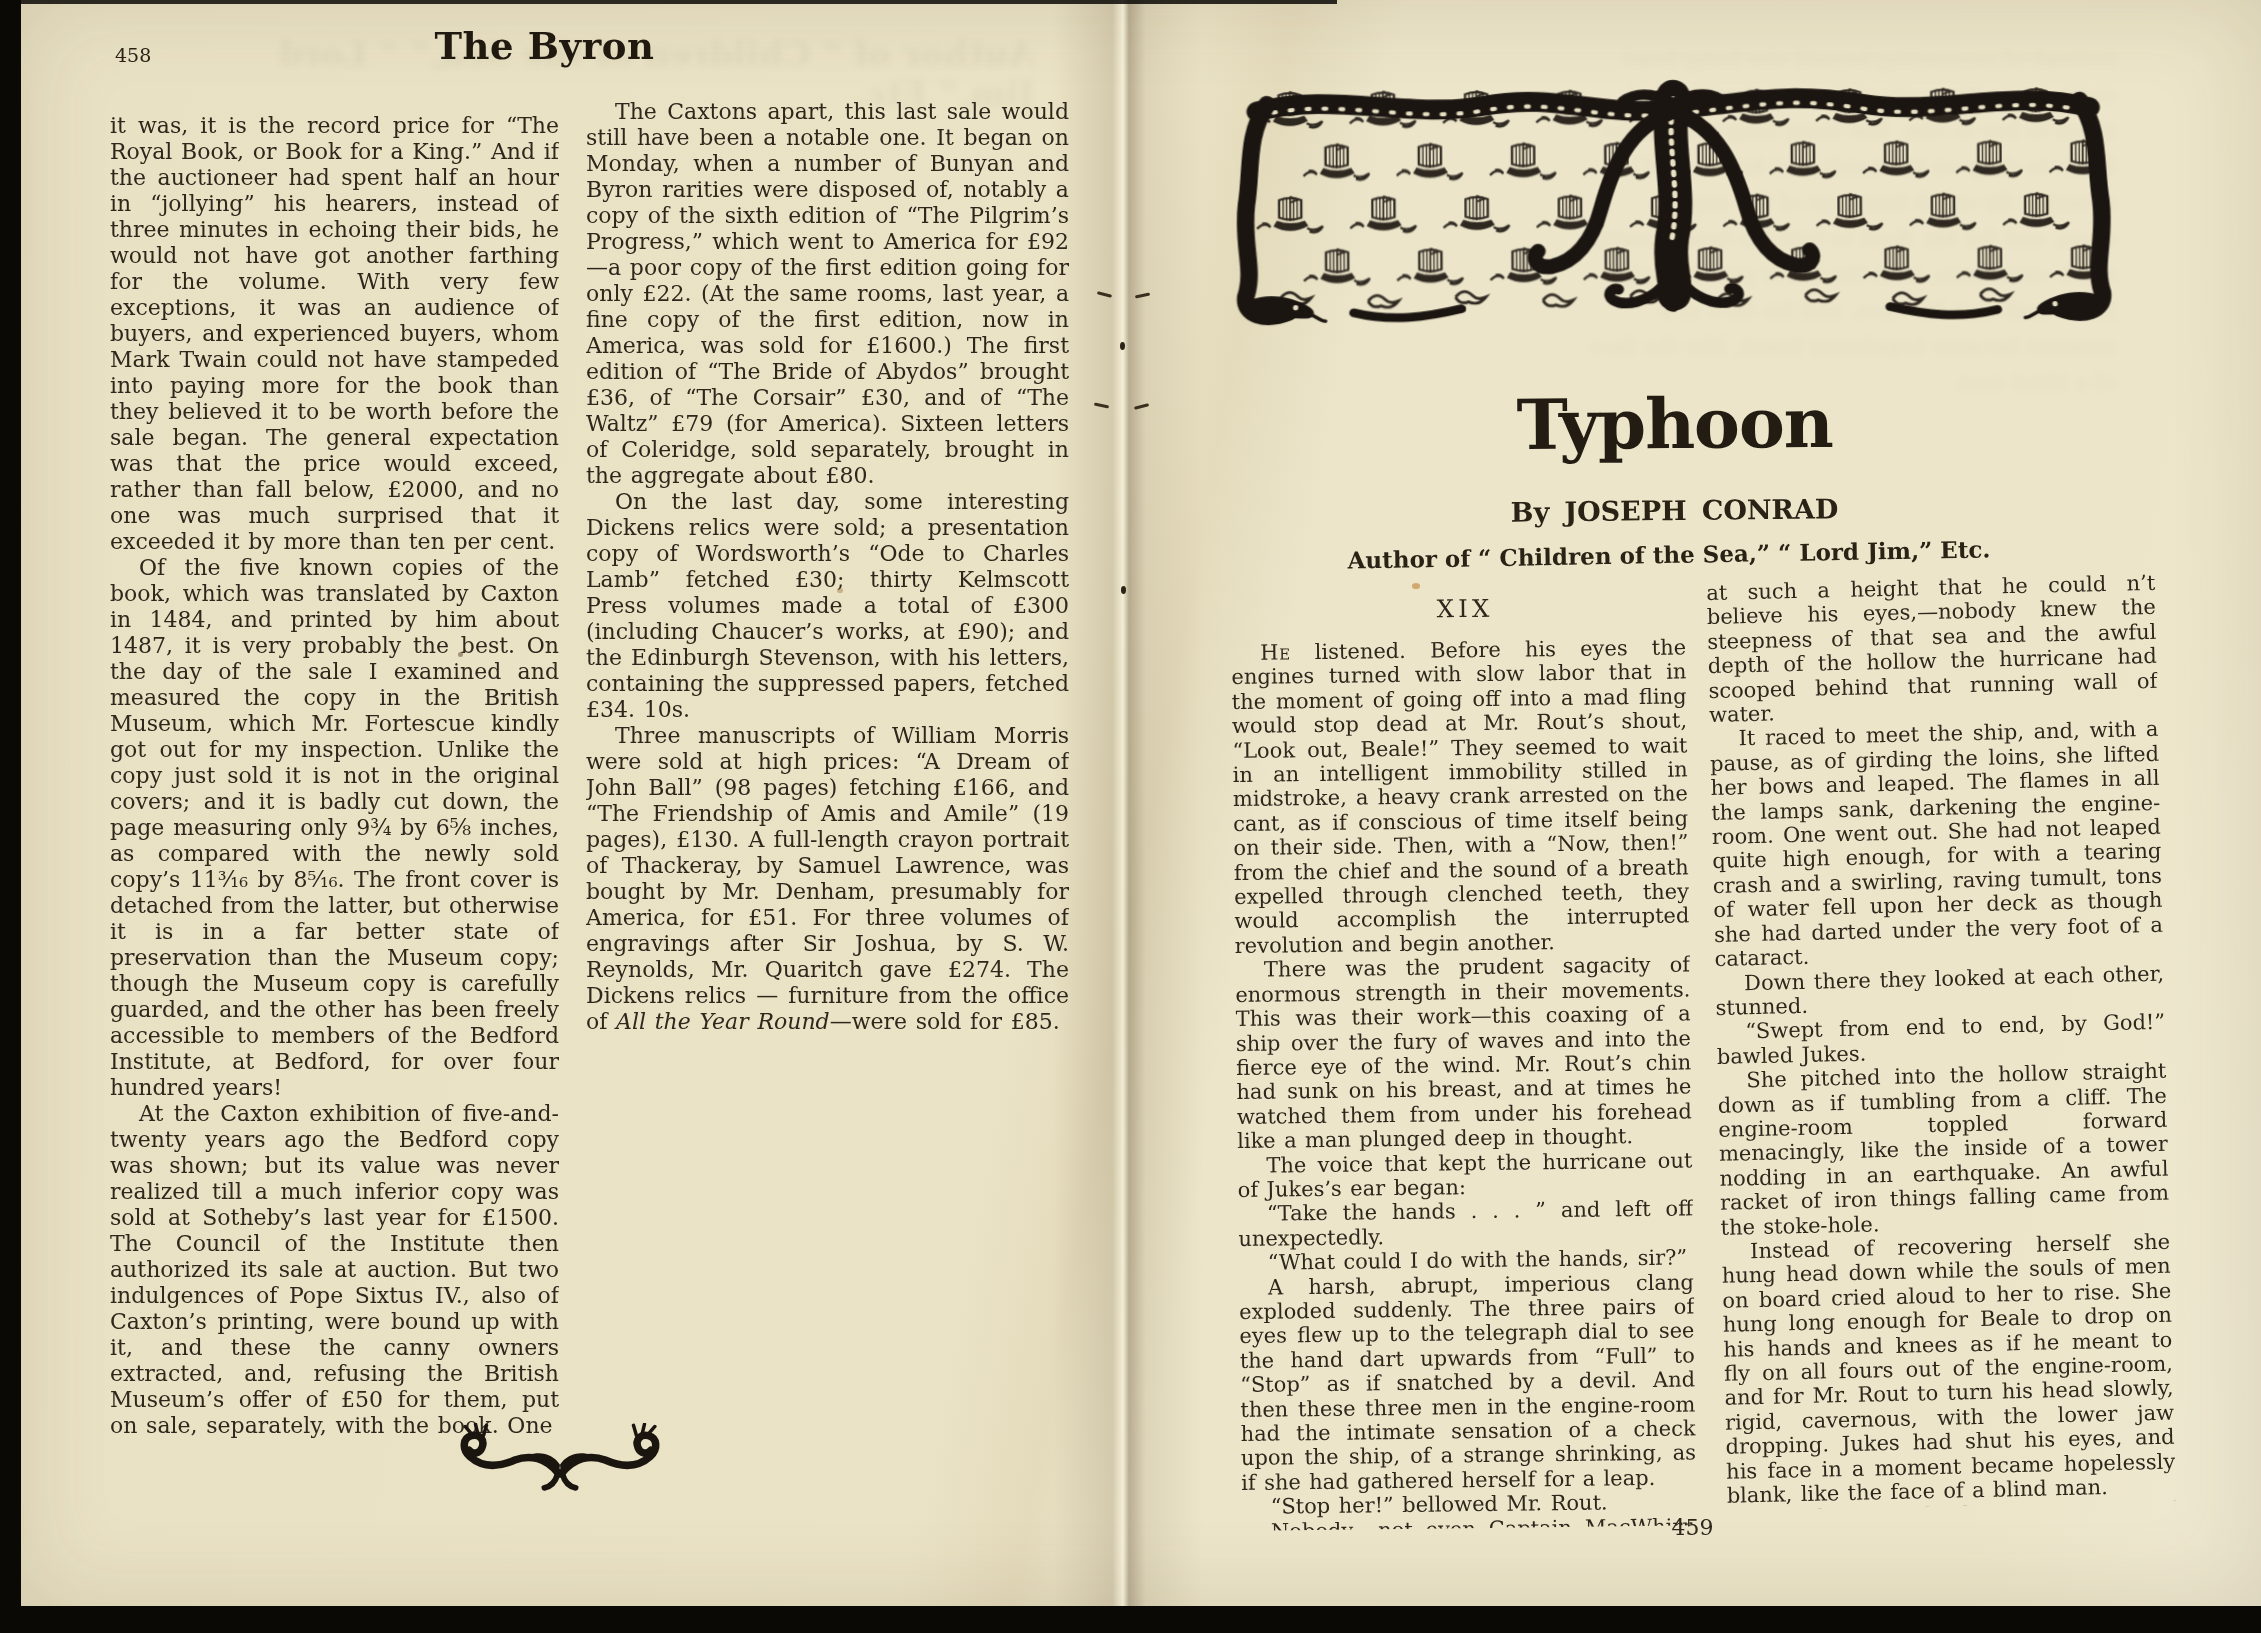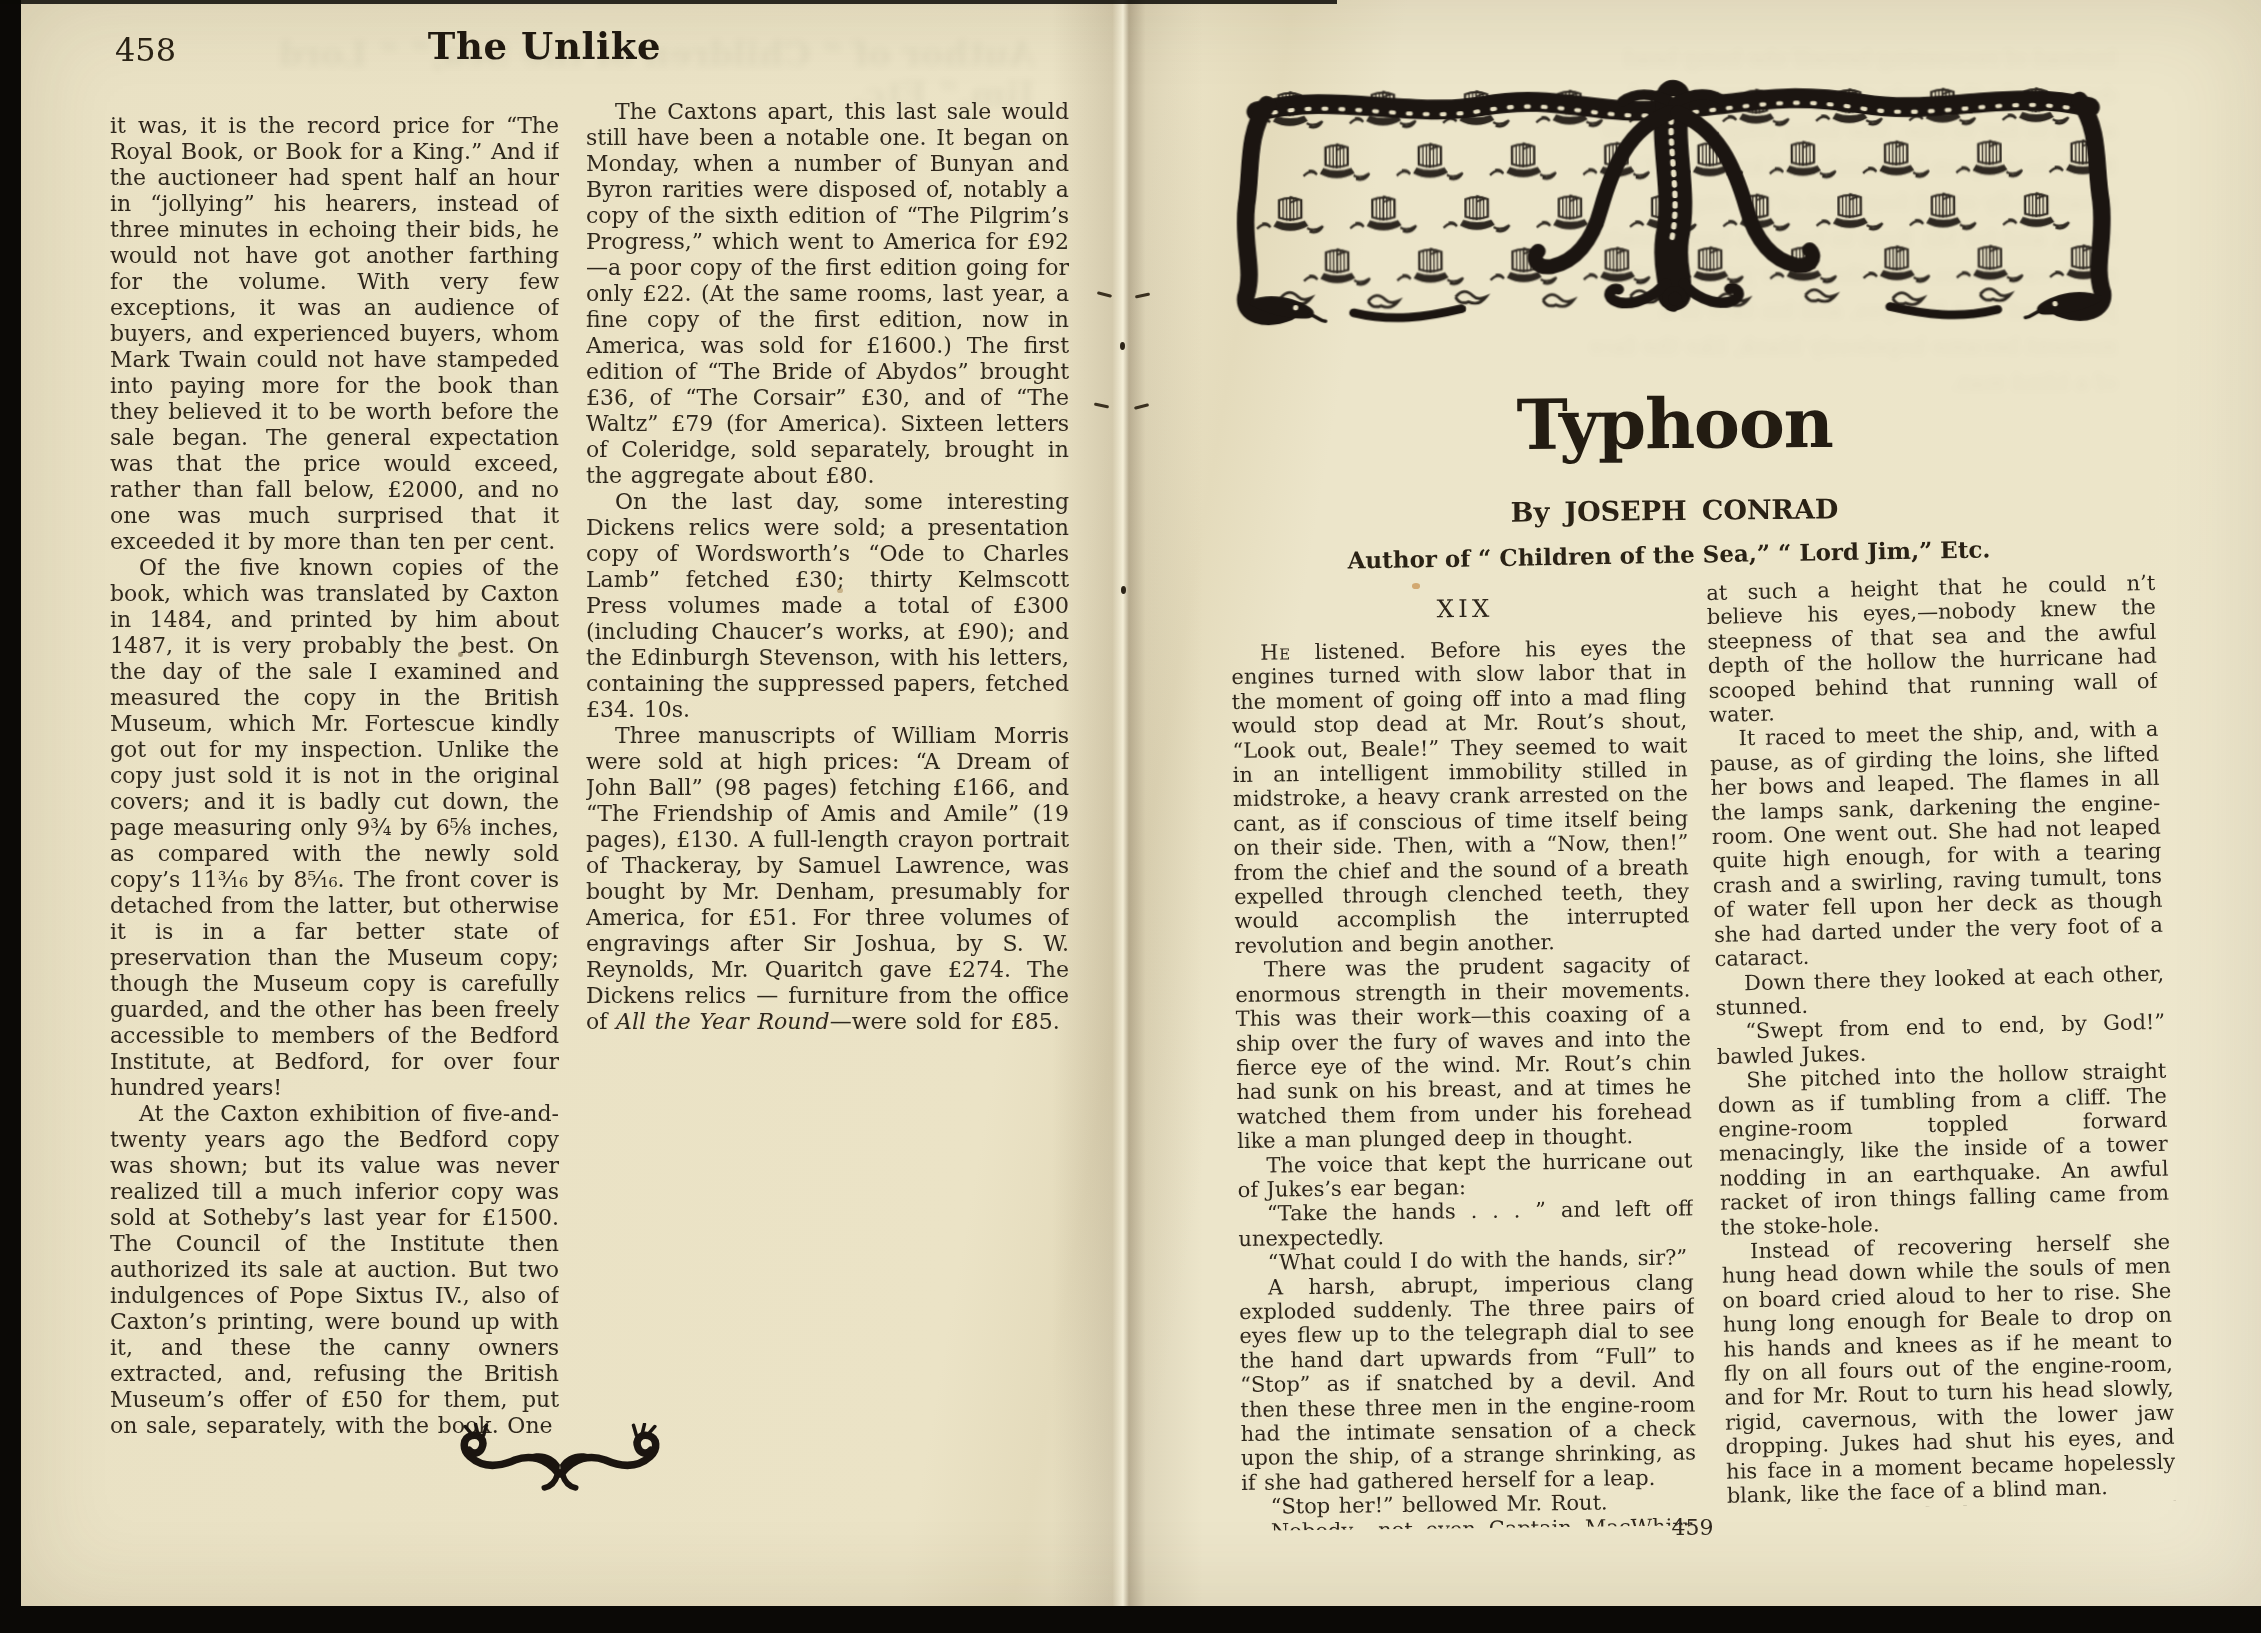--- a/index.html
+++ b/index.html
@@ -19,21 +19,21 @@
           background:linear-gradient(90deg,rgba(0,0,0,0) 0%,rgba(95,75,45,.16) 40%,rgba(252,248,230,.55) 47%,rgba(70,50,25,.30) 51%,rgba(95,75,45,.10) 62%,rgba(0,0,0,0) 100%);}
   .stitch{position:absolute;width:15px;height:2.9px;background:#3a3020;border-radius:1.7px;}
   .stitch-dot{position:absolute;width:5.2px;height:8.1px;background:#2c2418;border-radius:50%;}
   
   .col{position:absolute;overflow:hidden;color:#2f271c;text-align:justify;}
   .col p{margin:0;text-indent:29px;word-spacing:1.7px;}
   .col p.cont{text-indent:0;}
   .lead{font-variant:small-caps;letter-spacing:0.6px;}
   .it{font-style:italic;}
   
-  #lp-head-no{position:absolute;left:115px;top:31px;font-size:32px;color:#2a2215;}
+  #lp-head-no{position:absolute;left:115px;top:44px;font-size:19px;color:#2a2215;}
   #lp-head-title{position:absolute;left:21px;top:24.4px;width:1047px;text-align:center;
                  font-size:37px;font-weight:bold;color:#201910;letter-spacing:0.6px;}
   #lp-col1{left:110px;top:113px;width:449px;height:1326px;font-size:22px;line-height:26px;}
   #lp-col2{left:586px;top:99px;width:483px;height:1326px;font-size:22px;line-height:26px;}
   
   .showthrough{position:absolute;color:#6a6f52;filter:blur(3.5px);opacity:.08;
                transform:scaleX(-1);pointer-events:none;font-weight:bold;}
   #lp-show{left:186px;top:34px;width:849px;font-size:34px;}
   #rp-show{left:1582px;top:41px;width:535px;height:523px;font-size:22px;line-height:36px;
            overflow:hidden;font-weight:normal;opacity:.055;}
@@ -67,21 +67,21 @@
   <div class="stitch" style="left:1135px;top:294px;transform:rotate(-12deg);"></div>
   <div class="stitch" style="left:1094px;top:404px;transform:rotate(12deg);"></div>
   <div class="stitch" style="left:1134px;top:405px;transform:rotate(-14deg);"></div>
   <div class="stitch-dot" style="left:1120px;top:342px;"></div>
   <div class="stitch-dot" style="left:1121px;top:586px;"></div>
 
   <div>
     <div class="showthrough" id="lp-show">Author of “ Children of the Sea,” “ Lord Jim,” Etc.</div>
 
     <div id="lp-head-no">458</div>
-    <div id="lp-head-title">The Unlike</div>
+    <div id="lp-head-title">The Byron</div>
 
     <div class="col" id="lp-col1">
       <p class="cont">it was, it is the record price for “The Royal Book, or Book for a King.” And if the auctioneer had spent half an hour in “jollying” his hearers, instead of three minutes in echoing their bids, he would not have got another farthing for the volume. With very few exceptions, it was an audience of buyers, and experienced buyers, whom Mark Twain could not have stampeded into paying more for the book than they believed it to be worth before the sale began. The general expectation was that the price would exceed, rather than fall below, £2000, and no one was much surprised that it exceeded it by more than ten per cent.</p>
       <p>Of the five known copies of the book, which was translated by Caxton in 1484, and printed by him about 1487, it is very probably the best. On the day of the sale I examined and measured the copy in the British Museum, which Mr. Fortescue kindly got out for my inspection. Unlike the copy just sold it is not in the original covers; and it is badly cut down, the page measuring only 9¾ by 6⅝ inches, as compared with the newly sold copy’s 11³⁄₁₆ by 8⁵⁄₁₆. The front cover is detached from the latter, but otherwise it is in a far better state of preservation than the Museum copy; though the Museum copy is carefully guarded, and the other has been freely accessible to members of the Bedford Institute, at Bedford, for over four hundred years!</p>
       <p>At the Caxton exhibition of five-and-twenty years ago the Bedford copy was shown; but its value was never realized till a much inferior copy was sold at Sotheby’s last year for £1500. The Council of the Institute then authorized its sale at auction. But two indulgences of Pope Sixtus IV., also of Caxton’s printing, were bound up with it, and these the canny owners extracted, and, refusing the British Museum’s offer of £50 for them, put on sale, separately, with the book. One</p>
     </div>
 
     <div class="col" id="lp-col2">
       <p>The Caxtons apart, this last sale would still have been a notable one. It began on Monday, when a number of Bunyan and Byron rarities were disposed of, notably a copy of the sixth edition of “The Pilgrim’s Progress,” which went to America for £92—a poor copy of the first edition going for only £22. (At the same rooms, last year, a fine copy of the first edition, now in America, was sold for £1600.) The first edition of “The Bride of Abydos” brought £36, of “The Corsair” £30, and of “The Waltz” £79 (for America). Sixteen letters of Coleridge, sold separately, brought in the aggregate about £80.</p>
       <p>On the last day, some interesting Dickens relics were sold; a presentation copy of Wordsworth’s “Ode to Charles Lamb” fetched £30; thirty Kelmscott Press volumes made a total of £300 (including Chaucer’s works, at £90); and the Edinburgh Stevenson, with his letters, containing the suppressed papers, fetched £34. 10s.</p>

